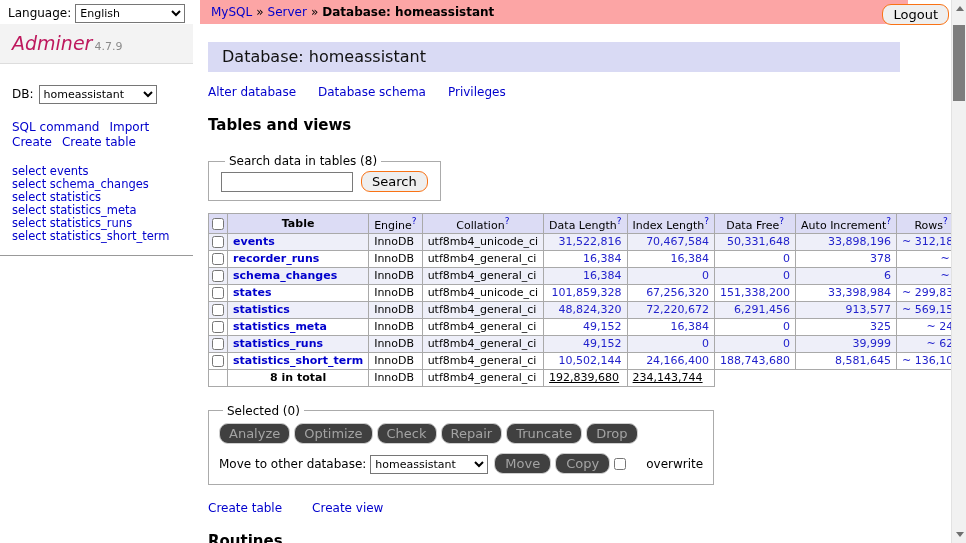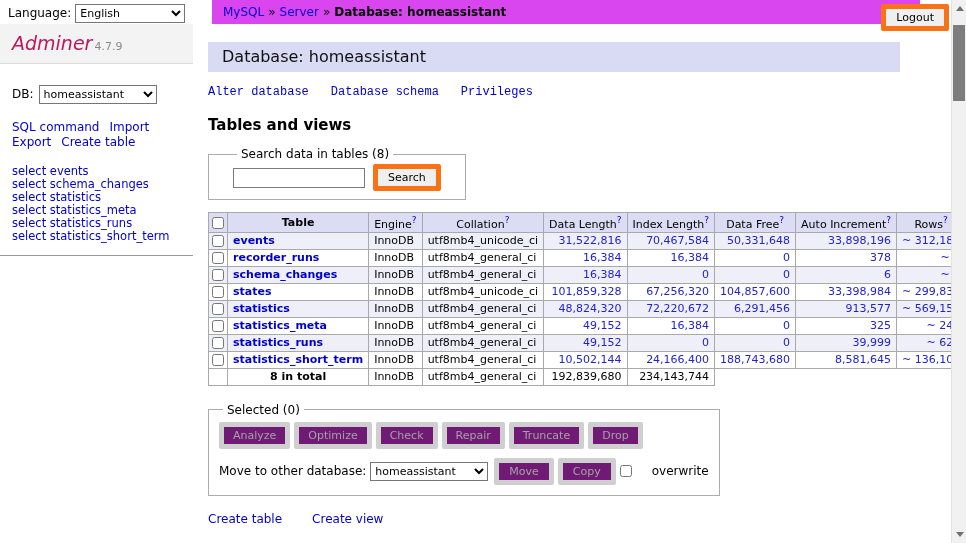--- a/index.html
+++ b/index.html
@@ -8,33 +8,33 @@
     position:relative; width:966px; height:543px; overflow:hidden; background:#fff;
     font-family:"DejaVu Sans","Liberation Sans",sans-serif; font-size:12px; color:#000;
   }
   a { color:#0000cc; text-decoration:none; cursor:pointer; }
 
   
   .lang-row { position:absolute; left:8px; top:4px; height:20px; white-space:nowrap; }
   .lang-row label { margin-right:4px; }
   .lang-row select { font-size:11px; height:19px; width:110px; border:1px solid #767676; background:#fff; }
   .breadcrumb {
-    position:absolute; left:212px; top:0; width:708px; height:24px; background:#d946ef;
+    position:absolute; left:200px; top:0; width:708px; height:24px; background:#fca5a5;
     line-height:24px; padding-left:11px; white-space:nowrap;
   }
   .breadcrumb .sep { color:#000; margin:0 4px; }
   .breadcrumb b { color:#000; }
   .logout-btn { position:absolute; right:17px; top:4px; }
 
   
   button {
-    font-family:inherit; font-size:11px; padding:2px 10px; color:#000;
-    background:#efefef; border:5px solid #f97316; border-radius:2px; cursor:pointer;
+    font-family:inherit; font-size:13px; padding:2px 10px; color:#000;
+    background:#efefef; border:1px solid #f97316; border-radius:9px; cursor:pointer;
   }
-  button:disabled { color:#a3a3a3; background:#701a75; border-color:#cfcfcf; cursor:default; }
+  button:disabled { color:#a3a3a3; background:#404040; border-color:#cfcfcf; cursor:default; }
   input[type="text"] { border:1px solid #7a7a7a; height:20px; padding:1px 4px; font-family:inherit; font-size:12px; }
   select { font-family:inherit; }
 
   
   .sidebar { position:absolute; left:0; top:24px; width:193px; bottom:0; background:#fff; }
   .brand { background:#f3f3f3; border-bottom:1px solid #ddd; padding:8px 12px 9px; }
   .brand-name { font-style:italic; font-size:19px; color:#be185d; }
   .brand-ver { font-size:11px; color:#8a8a8a; margin-left:2px; }
   .db-row { margin:21px 12px 0; white-space:nowrap; }
   .db-row label { margin-right:5px; }
@@ -43,42 +43,42 @@
   .side-actions a { margin-right:10px; }
   .tables-list { list-style:none; margin:15px 0 0; padding:0 12px 12px; border-bottom:1px solid #999; }
   .tables-list li { line-height:13px; font-size:11.5px; }
 
   
   .main { position:absolute; left:200px; top:24px; width:760px; }
   .h2bar {
     background:#d9daf4; margin:18px 0 0 8px; width:692px; height:30px;
     line-height:30px; padding-left:14px; font-size:16px; font-weight:400; color:#111;
   }
-  .db-links { margin:13px 0 0 8px;font-family:Liberation Mono, monospace; }
+  .db-links { margin:13px 0 0 8px; }
   .db-links a { margin-right:22px; }
   .h3 { margin:17px 0 0 8px; font-size:15px; font-weight:bold; }
 
   fieldset { border:1px solid #ababab; display:inline-block; }
   legend { font-size:12px; padding:0 4px; margin-left:4px; }
 
-  .search-fs { margin:13px 0 0 8px; padding:3px 24px 8px; }
+  .search-fs { margin:20px 0 0 8px; padding:3px 12px 8px; }
   .search-fs input[type="text"] { width:132px; margin-right:8px; vertical-align:middle; }
   .search-fs button { vertical-align:middle; }
 
   table { border-collapse:collapse; margin:12px 0 0 8px; font-size:11px; }
   td, th { border:1px solid #a9a9a9; padding:1px 5px; height:17px; white-space:nowrap; vertical-align:middle; }
   thead td, thead th { background:#dcdcf5; text-align:center; }
   thead th { font-weight:bold; }
   thead sup a { font-size:9px; color:#0000cc; }
   tbody tr:nth-child(odd) { background:#eeeff9; }
   tbody th { text-align:left; font-weight:bold; background:transparent; }
   td.chk, th.chk { text-align:center; padding:0 3px; }
   td.num { text-align:right; color:#2222cc; }
   td.num a { color:#2222cc; }
-  td.num-black { text-align:right; color:#000; }
+  td.num-black { text-align:left; color:#000;text-decoration:underline; }
   tr.total { background:#fff !important; }
   tr.total th { font-weight:bold; }
   td.ghost { border:none; background:#fff; }
   .c-chk{width:22px}.c-table{width:120px}.c-engine{width:46px}.c-coll{width:100px}
   .c-dlen{width:68px}.c-ilen{width:72px}.c-dfree{width:62px}.c-ainc{width:82px}
   .c-rows{width:57px}.c-comm{width:52px}
   input[type="checkbox"] { width:12px; height:12px; vertical-align:middle; }
 
   .selected-fs { margin:17px 0 0 8px; padding:5px 10px 10px; }
   .btn-row { margin-bottom:9px; }
@@ -115,21 +115,21 @@
 
   <div class="sidebar">
     <div class="brand">
       <span class="brand-name">Adminer</span><span class="brand-ver">4.7.9</span>
     </div>
     <div class="db-row">
       <label>DB:</label><select><option>homeassistant</option></select>
     </div>
     <p class="side-actions">
       <a>SQL command</a><a>Import</a><br>
-      <a>Export</a><a>Create table</a>
+      <a>Create</a><a>Create table</a>
     </p>
     <ul class="tables-list">
       <li><a>select events</a></li>
       <li><a>select schema_changes</a></li>
       <li><a>select statistics</a></li>
       <li><a>select statistics_meta</a></li>
       <li><a>select statistics_runs</a></li>
       <li><a>select statistics_short_term</a></li>
     </ul>
   </div>
@@ -200,21 +200,21 @@
           <td class="num"><a>~ 3</a></td>
           <td></td>
         </tr>
         <tr>
           <td class="chk"><input type="checkbox" style=""></td>
           <th><a>states</a></th>
           <td>InnoDB</td>
           <td>utf8mb4_unicode_ci</td>
           <td class="num">101,859,328</td>
           <td class="num">67,256,320</td>
-          <td class="num">104,857,600</td>
+          <td class="num">151,338,200</td>
           <td class="num">33,398,984</td>
           <td class="num"><a>~ 299,833</a></td>
           <td></td>
         </tr>
         <tr>
           <td class="chk"><input type="checkbox" style=""></td>
           <th><a>statistics</a></th>
           <td>InnoDB</td>
           <td>utf8mb4_general_ci</td>
           <td class="num">48,824,320</td>

